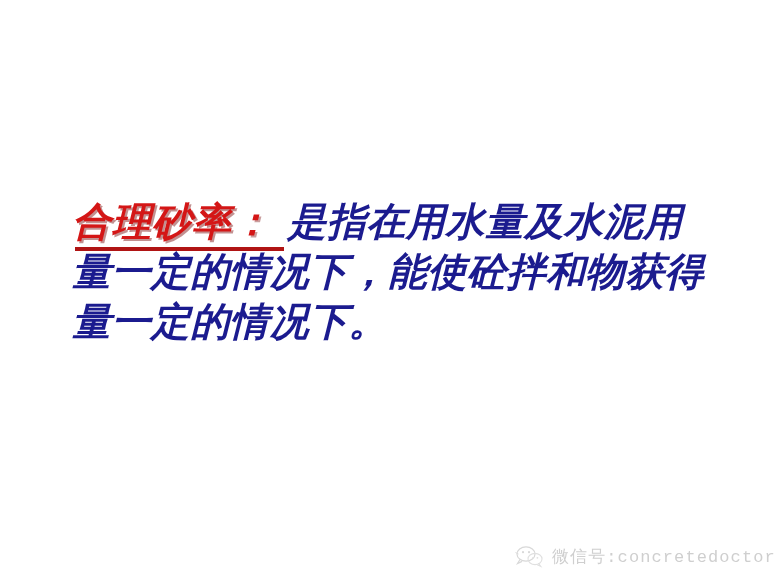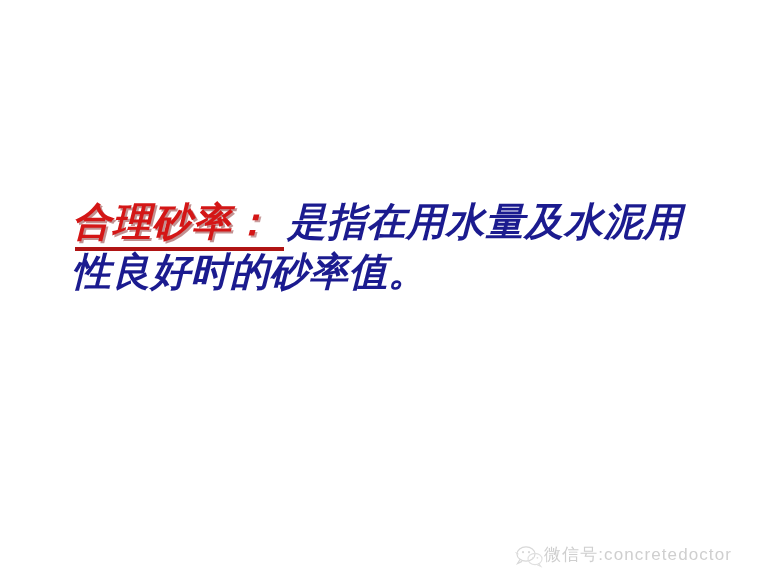--- a/index.html
+++ b/index.html
@@ -85,22 +85,24 @@
   .blue {
     color: #1b1b8f;
   }
 
   
   #watermark {
     position: absolute;
     left: 514px;
     top: 543px;
     display: flex;
+    align-items: center;
+    gap: 8px;
     color: #cfcfcf;
-    font-family: Liberation Sans, sans-serif;
+    font-family: Liberation Mono, monospace;
     font-size: 17px;
     letter-spacing: 1.2px;
     white-space: nowrap;
   }
   #watermark .wm-icon {
     width: 30px;
     height: 26px;
     flex: 0 0 auto;
     display: block;
   }
@@ -114,24 +116,27 @@
 <body>
 
 <div id="slide">
 
   <div id="body-text">
 
     <span class="line">
       <span class="term">合理砂率</span><span class="term-colon">：</span><span class="gap"></span><span class="blue">是指在用水量及水泥用</span>
     </span>
 
+    <span class="line">
+      <span class="blue">量一定的情况下，能使砼拌和物获得</span>
+    </span>
 
 
     <span class="line">
-      <span class="blue">性良好时的砂率值。</span>
+      <span class="blue">量一定的情况下。</span>
     </span>
 
   </div>
 
   <div class="term-underline"></div>
 
   <div id="watermark">
     <svg class="wm-icon" viewBox="0 0 30 26">
       <ellipse cx="12" cy="11" rx="9" ry="7.2" fill="none" stroke="#d8d8d8" stroke-width="1.2"></ellipse>
       <path d="M6 16.5 L3.5 20.5 L8 18.4" fill="none" stroke="#d8d8d8" stroke-width="1.2"></path>

